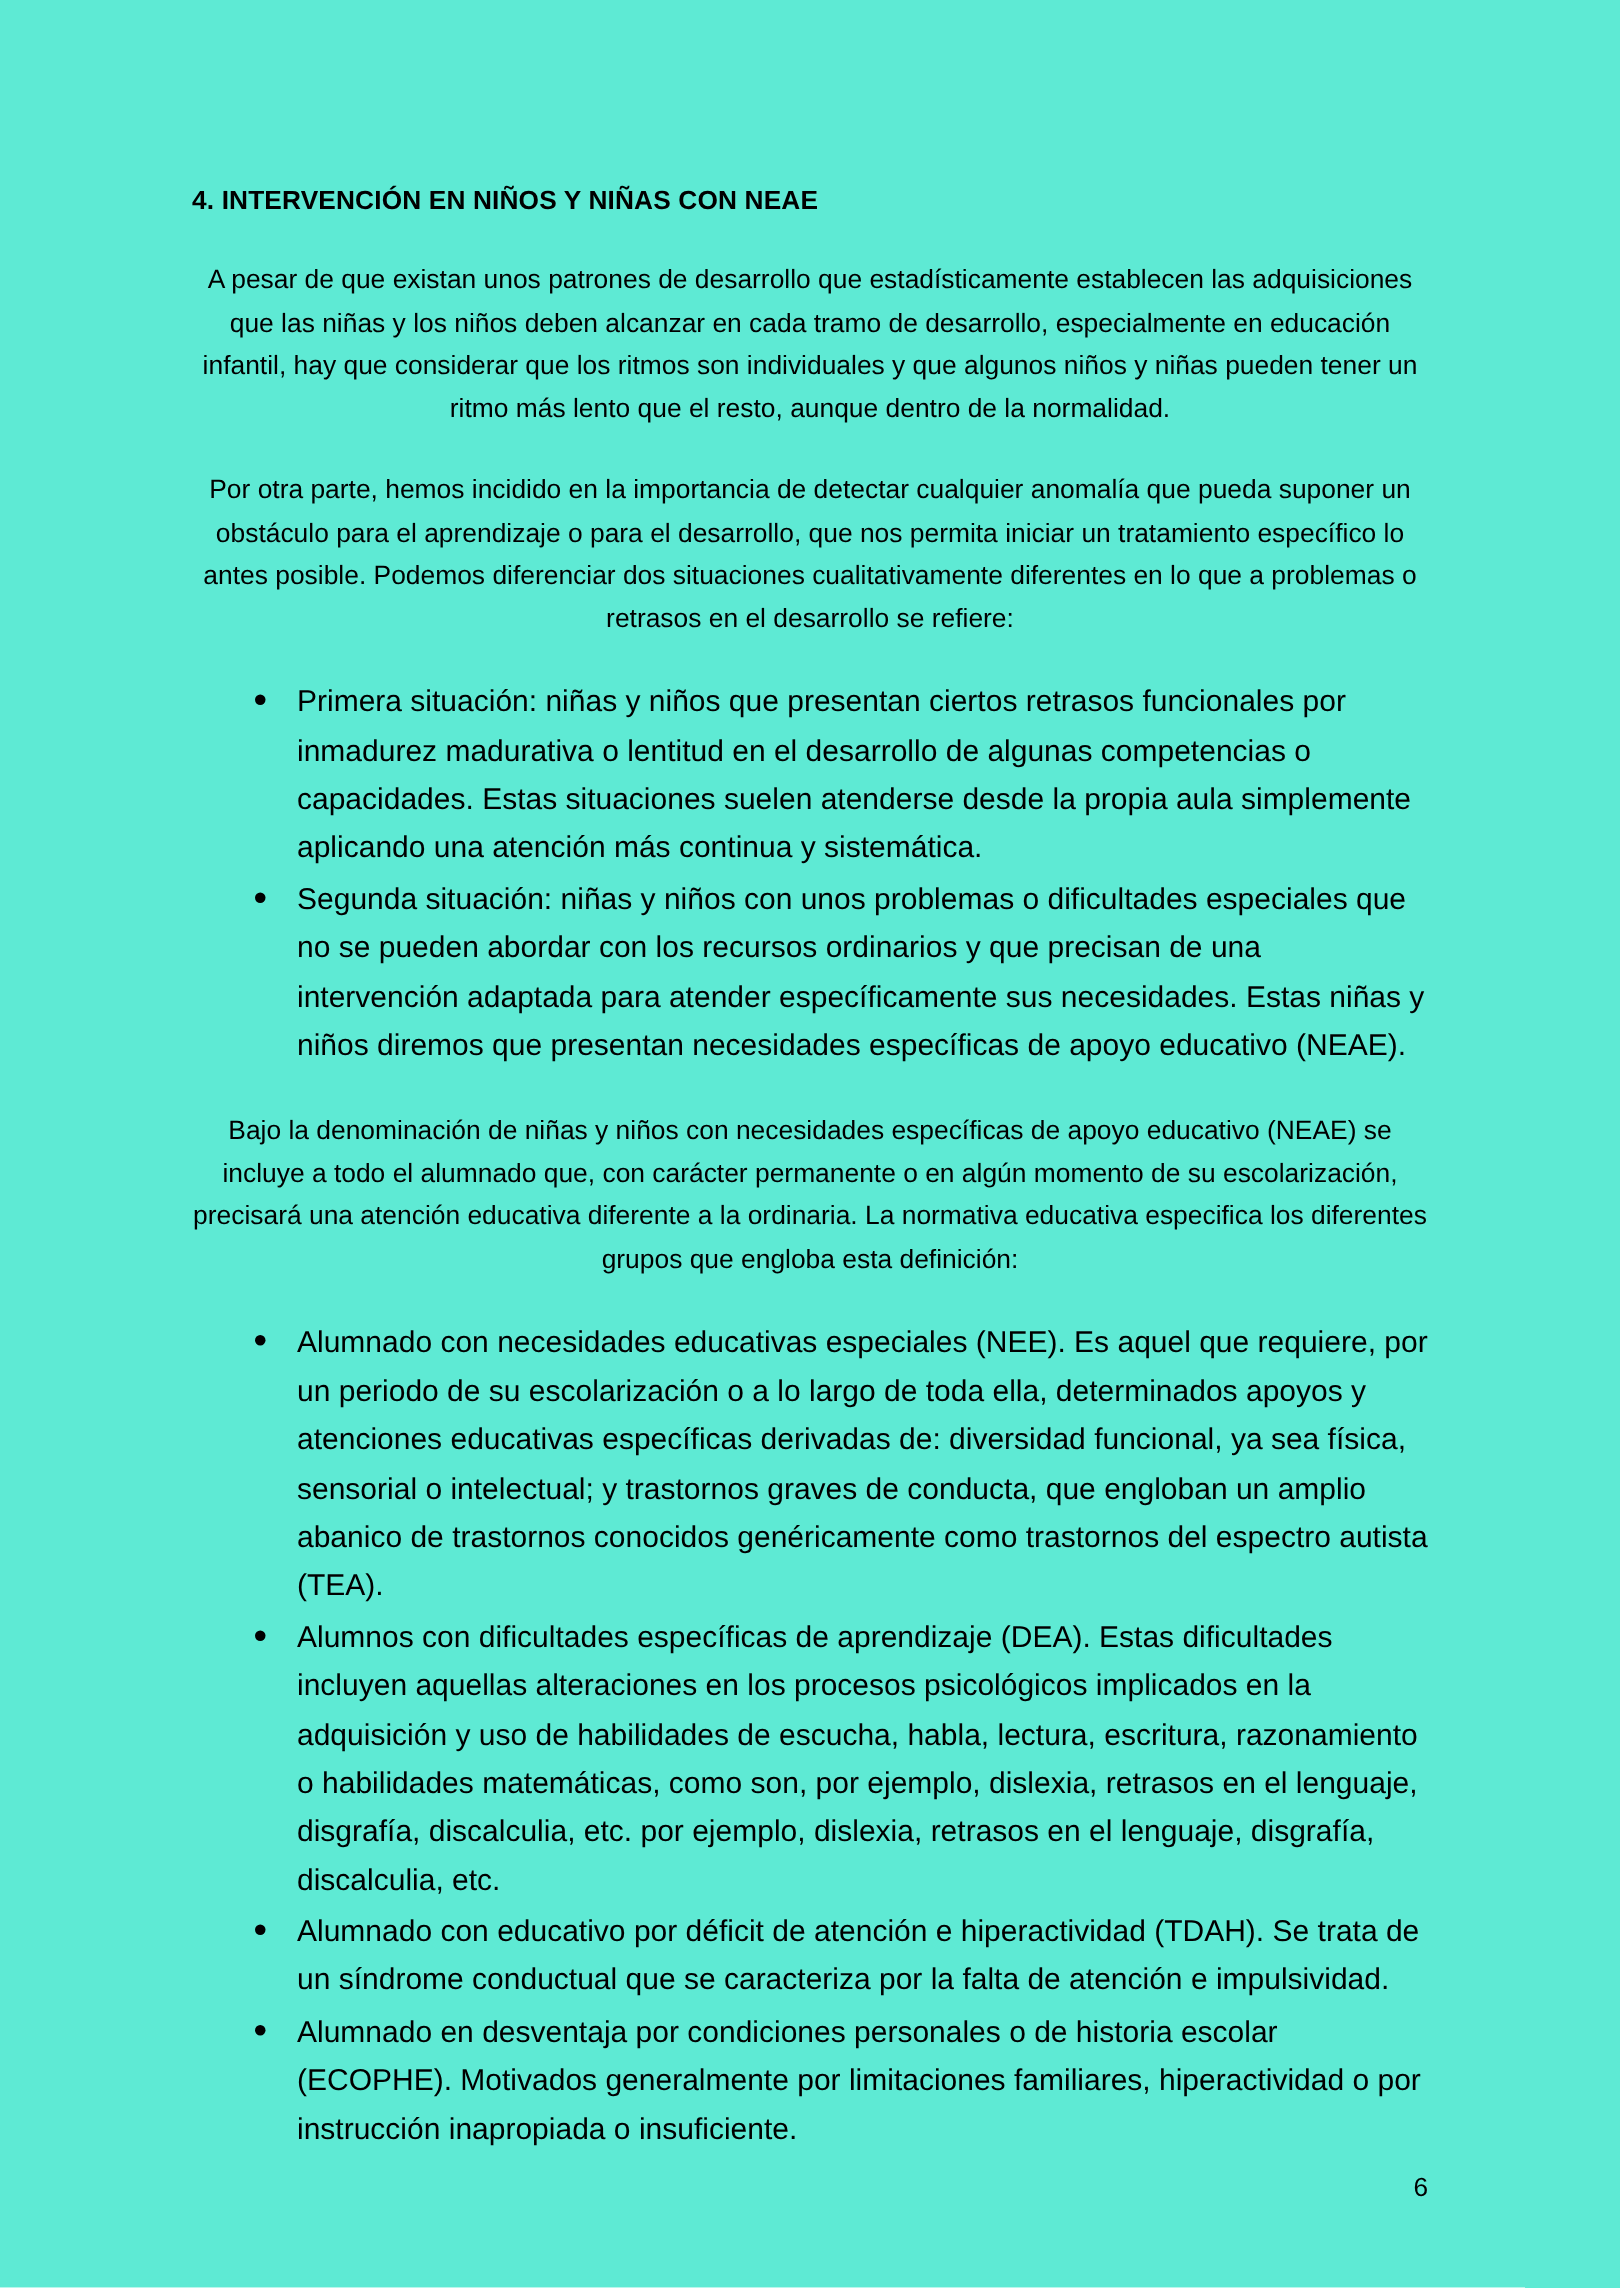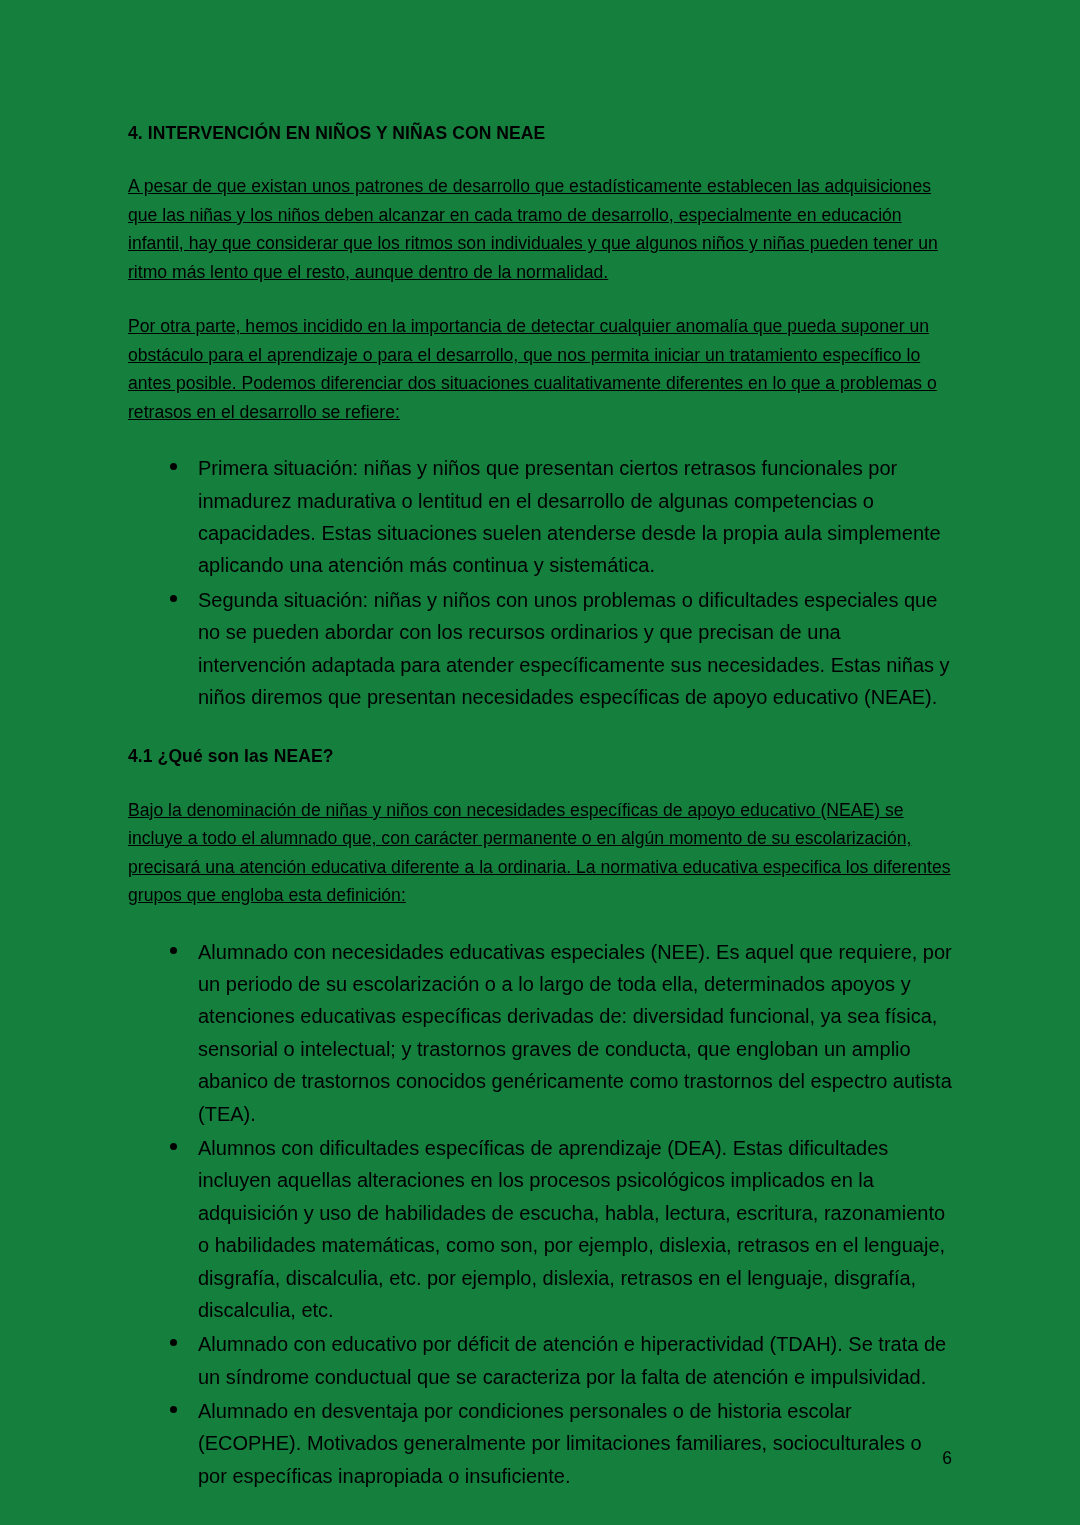--- a/index.html
+++ b/index.html
@@ -13,21 +13,21 @@
     font-family: "Liberation Sans", sans-serif;
     color: #000000;
     -webkit-font-smoothing: antialiased;
   }
   .page {
     position: relative;
     width: 1080px;
     height: 1525px;
     box-sizing: border-box;
     padding: 120px 64px 40px 128px;
-    background: #15803d;
+    background: #5eead4;
   }
   .doc-body {
     width: 824px;
   }
   h1.section-title {
     font-size: 17.5px;
     font-weight: bold;
     line-height: 1.5;
     margin: 0 0 26px 0;
     letter-spacing: 0.1px;
@@ -36,22 +36,21 @@
     font-size: 17.5px;
     font-weight: bold;
     line-height: 1.5;
     margin: 30px 0 26px 0;
     letter-spacing: 0.1px;
   }
   p.para {
     font-size: 17.6px;
     line-height: 1.62;
     margin: 0 0 26px 0;
-    text-align: left;
-    text-decoration: underline;
+    text-align: center;
   }
   ul.bullets {
     list-style: none;
     margin: 0 0 26px 0;
     padding: 0 0 0 38px;
   }
   ul.bullets > li {
     position: relative;
     font-size: 20px;
     line-height: 1.62;
@@ -85,27 +84,26 @@
     <h1 class="section-title">4. INTERVENCIÓN EN NIÑOS Y NIÑAS CON NEAE</h1>
 
     <p class="para">A pesar de que existan unos patrones de desarrollo que estadísticamente establecen las adquisiciones que las niñas y los niños deben alcanzar en cada tramo de desarrollo, especialmente en educación infantil, hay que considerar que los ritmos son individuales y que algunos niños y niñas pueden tener un ritmo más lento que el resto, aunque dentro de la normalidad.</p>
     <p class="para">Por otra parte, hemos incidido en la importancia de detectar cualquier anomalía que pueda suponer un obstáculo para el aprendizaje o para el desarrollo, que nos permita iniciar un tratamiento específico lo antes posible. Podemos diferenciar dos situaciones cualitativamente diferentes en lo que a problemas o retrasos en el desarrollo se refiere:</p>
 
     <ul class="bullets">
       <li>Primera situación: niñas y niños que presentan ciertos retrasos funcionales por inmadurez madurativa o lentitud en el desarrollo de algunas competencias o capacidades. Estas situaciones suelen atenderse desde la propia aula simplemente aplicando una atención más continua y sistemática.</li>
       <li>Segunda situación: niñas y niños con unos problemas o dificultades especiales que no se pueden abordar con los recursos ordinarios y que precisan de una intervención adaptada para atender específicamente sus necesidades. Estas niñas y niños diremos que presentan necesidades específicas de apoyo educativo (NEAE).</li>
     </ul>
 
-    <h2 class="sub-title">4.1 ¿Qué son las NEAE?</h2>
 
     <p class="para">Bajo la denominación de niñas y niños con necesidades específicas de apoyo educativo (NEAE) se incluye a todo el alumnado que, con carácter permanente o en algún momento de su escolarización, precisará una atención educativa diferente a la ordinaria. La normativa educativa especifica los diferentes grupos que engloba esta definición:</p>
 
     <ul class="bullets">
       <li>Alumnado con necesidades educativas especiales (NEE). Es aquel que requiere, por un periodo de su escolarización o a lo largo de toda ella, determinados apoyos y atenciones educativas específicas derivadas de: diversidad funcional, ya sea física, sensorial o intelectual; y trastornos graves de conducta, que engloban un amplio abanico de trastornos conocidos genéricamente como trastornos del espectro autista (TEA).</li>
       <li>Alumnos con dificultades específicas de aprendizaje (DEA). Estas dificultades incluyen aquellas alteraciones en los procesos psicológicos implicados en la adquisición y uso de habilidades de escucha, habla, lectura, escritura, razonamiento o habilidades matemáticas, como son, por ejemplo, dislexia, retrasos en el lenguaje, disgrafía, discalculia, etc. por ejemplo, dislexia, retrasos en el lenguaje, disgrafía, discalculia, etc.</li>
       <li>Alumnado con educativo por déficit de atención e hiperactividad (TDAH). Se trata de un síndrome conductual que se caracteriza por la falta de atención e impulsividad.</li>
-      <li>Alumnado en desventaja por condiciones personales o de historia escolar (ECOPHE). Motivados generalmente por limitaciones familiares, socioculturales o por específicas inapropiada o insuficiente.</li>
+      <li>Alumnado en desventaja por condiciones personales o de historia escolar (ECOPHE). Motivados generalmente por limitaciones familiares, hiperactividad o por instrucción inapropiada o insuficiente.</li>
     </ul>
 
   </div>
 
   <div class="page-number">6</div>
 </div>
 
 </body></html>

